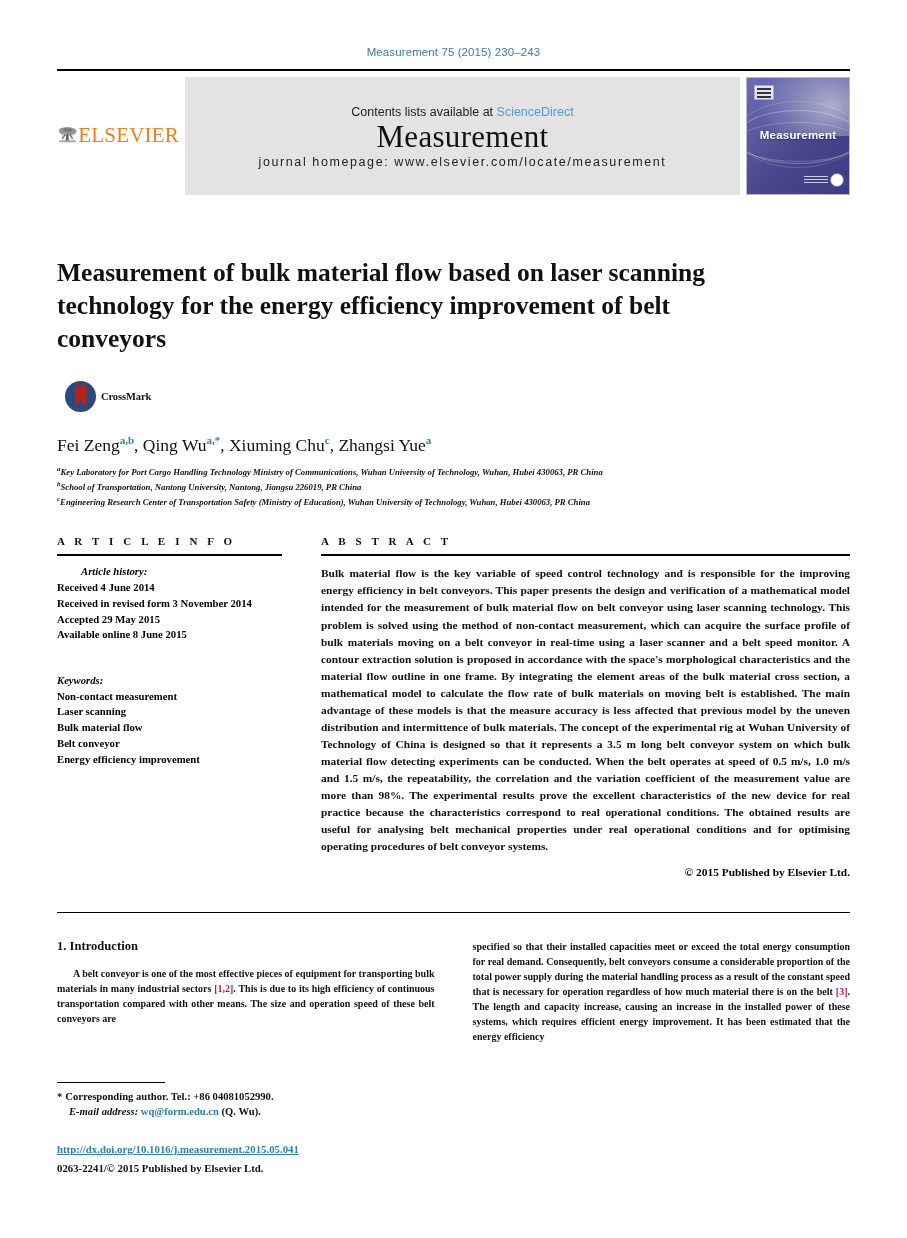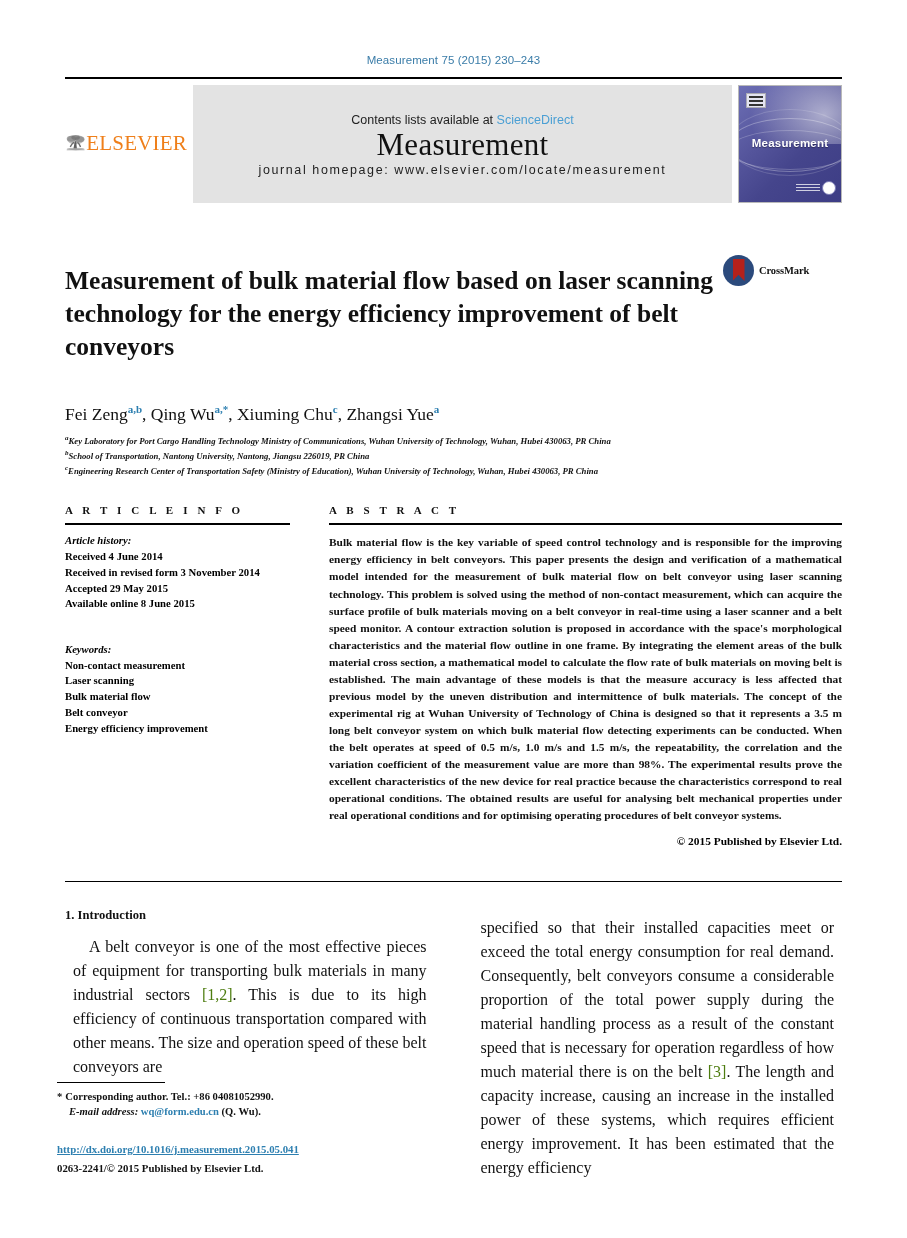--- a/index.html
+++ b/index.html
@@ -6,21 +6,21 @@
   html, body { margin: 0; padding: 0; }
   body {
     width: 907px;
     height: 1238px;
     background: #ffffff;
     font-family: "Liberation Serif", serif;
     color: #000000;
     position: relative;
     overflow: hidden;
   }
-  .page { position: relative; width: 907px; height: 1238px; padding: 8px; }
+  .page { position: relative; width: 907px; height: 1238px; padding: 0; }
 
   
   .running-head {
     text-align: center;
     font-family: "Liberation Sans", sans-serif;
     font-size: 11.5px;
     color: #3a7ca8;
     padding-top: 46px;
     letter-spacing: 0.1px;
   }
@@ -133,20 +133,21 @@
   .cover .cover-foot .seal {
     width:14px; height:14px; border-radius:50%;
     background:#fff; border:1px solid #7a7ab5;
   }
 
   
   .title-block {
     margin: 44px 57px 0 57px;
     display: flex;
     align-items: flex-start;
+    flex-direction: column;
   }
   .title-text {
     flex: 1 1 auto;
     font-size: 25.5px;
     line-height: 1.30;
     color: #111;
     max-width: 650px;
   }
   .crossmark {
     flex: 0 0 auto;
@@ -205,21 +206,21 @@
   .sec-head {
     font-family: "Liberation Serif", serif;
     font-size: 11px;
     font-weight: bold;
     letter-spacing: 3.6px;
     color: #111;
     padding-bottom: 7px;
   }
   .rule-thick { border-top: 2.2px solid #000; }
   .info-body { padding-top: 8px; font-size: 10.7px; line-height: 1.47; font-weight: bold; }
-  .info-body .lbl { font-style: italic; }
+  .info-body .lbl { font-style: italic; margin-left: 24px; }
   .kw-block { margin-top: 30px; font-size: 10.7px; line-height: 1.47; font-weight: bold; }
   .kw-block .lbl { font-style: italic; }
 
   .abstract-body {
     padding-top: 9px;
     font-size: 11.4px;
     line-height: 1.495;
     text-align: justify;
     font-weight: bold;
     color: #111;
@@ -242,30 +243,30 @@
   .bcol { width: 50%; }
   .bcol.left { padding-right: 19px; }
   .bcol.right { padding-left: 19px; }
   .h2 {
     font-size: 12.6px;
     font-weight: bold;
     margin: 0 0 12px 0;
     color: #111;
   }
   .para {
-    font-size: 16px;
+    font-size: 10px;
     line-height: 1.50;
     text-align: justify;
-    font-weight: normal;
+    font-weight: bold;
     color: #111;
     text-indent: 16px;
-    margin: 8px;
+    margin: 0;
   }
   .para.noindent { text-indent: 0; }
-  .cite { color: #4d7c0f; }
+  .cite { color: #be185d; }
 
   
   .footnotes {
     position: absolute;
     left: 57px;
     top: 1082px;
     width: 390px;
   }
   .fn-rule { width: 108px; border-top: 1.1px solid #000; margin-bottom: 6px; }
   .fn-line {

